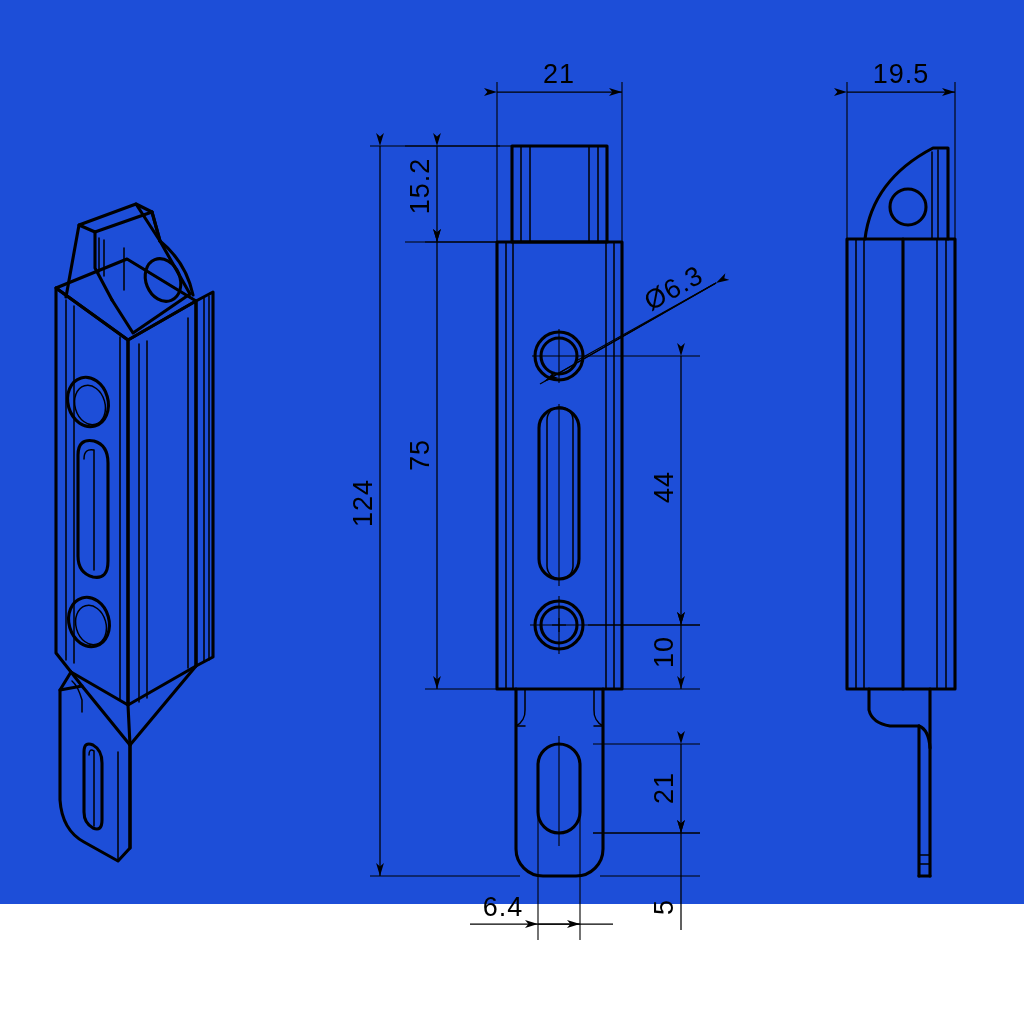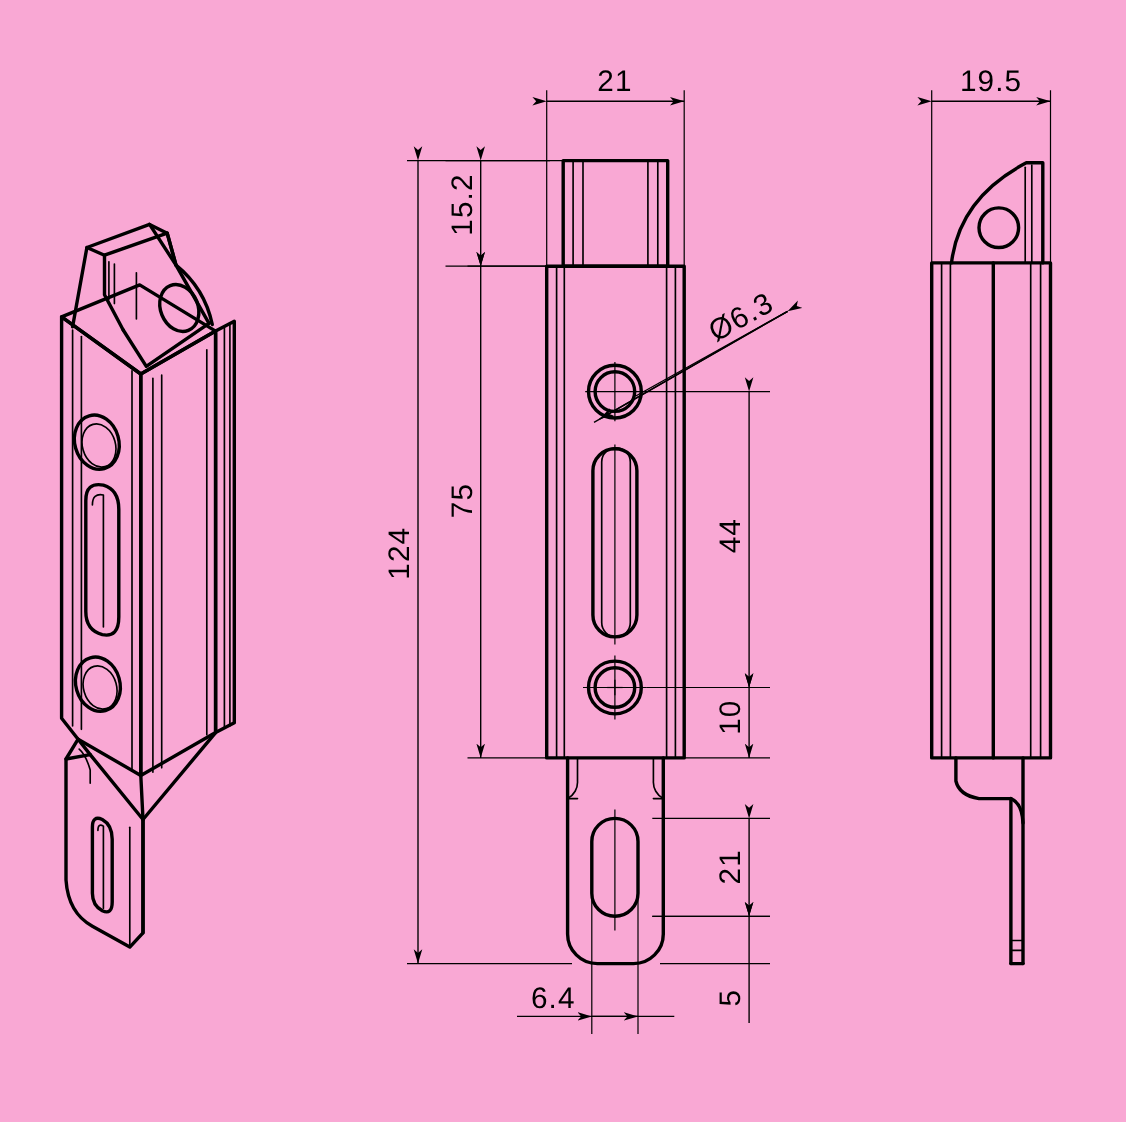--- a/index.html
+++ b/index.html
@@ -1,18 +1,18 @@
 <!DOCTYPE html>
 <html><head>
 <meta charset="utf-8">
 <style>
   html,body{margin:0;padding:0;background:#ffffff;}
   body{width:1024px;height:1024px;overflow:hidden;
        font-family:"Liberation Sans", sans-serif;}
-  #sheet{position:relative;width:1024px;height:1020px;background:#f9a8d4;}
+  #sheet{position:relative;width:1024px;height:904px;background:#1d4ed8;}
   svg{display:block;}
   .obj{fill:none;stroke:#000;stroke-width:3.1;stroke-linejoin:round;stroke-linecap:round;}
   .objthin{fill:none;stroke:#000;stroke-width:1.5;stroke-linejoin:round;stroke-linecap:round;}
   .dimline{fill:none;stroke:#000;stroke-width:1.25;}
   .extline{fill:none;stroke:#000;stroke-width:1.1;}
   .centerline{fill:none;stroke:#000;stroke-width:1.1;}
   .arrowfill{fill:#000;stroke:none;}
   .dimtxt{font-family:"Liberation Sans", sans-serif;font-size:27px;fill:#000;
           letter-spacing:1px;}
 </style>

